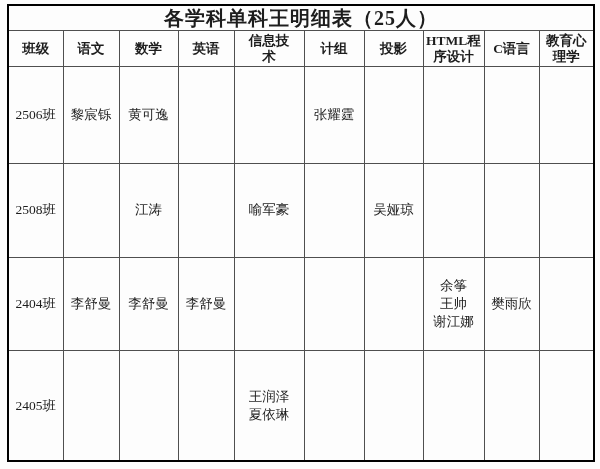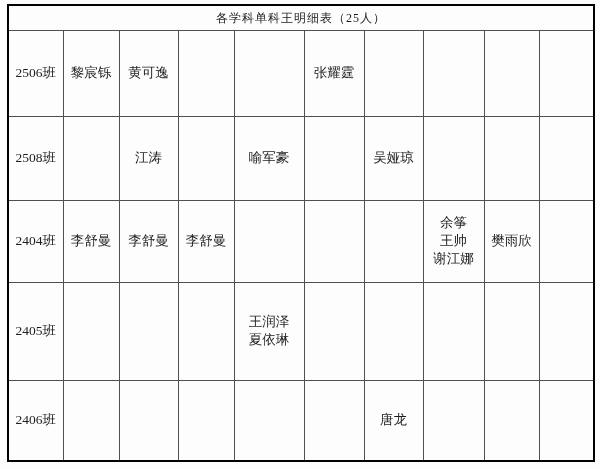--- a/index.html
+++ b/index.html
@@ -29,22 +29,22 @@
   th, td {
     border: 1px solid #4f4f4f;
     text-align: center;
     vertical-align: middle;
     padding: 0 2px;
     white-space: pre-line;
     overflow: hidden;
   }
   .title-cell {
     height: 24px;
-    font-size: 12px;
-    font-weight: normal;
+    font-size: 20px;
+    font-weight: bold;
     letter-spacing: 1px;
     line-height: 22px;
   }
   .header-row th {
     height: 35px;
     font-size: 13.5px;
     font-weight: bold;
     line-height: 16px;
   }
   tbody td {
@@ -74,20 +74,35 @@
         <col style="width:60px">
       <col style="width:59px">
         <col style="width:61px">
         <col style="width:55px">
       <col style="width:55px">
     </colgroup>
     <thead>
       <tr>
         <th class="title-cell" colspan="10">各学科单科王明细表（25人）</th>
       </tr>
+      <tr class="header-row">
+          <th>班级</th>
+          <th>语文</th>
+          <th>数学</th>
+          <th>英语</th>
+          <th>信息技
+术</th>
+          <th>计组</th>
+          <th>投影</th>
+          <th>HTML程
+序设计</th>
+          <th>C语言</th>
+          <th>教育心
+理学</th>
+        </tr>
     </thead>
     <tbody>
         <tr>
           <td>2506班</td>
           <td>黎宸铄</td>
           <td>黄可逸</td>
           <td></td>
           <td></td>
           <td>张耀霆</td>
           <td></td>
@@ -127,27 +142,15 @@
           <td></td>
           <td></td>
           <td>王润泽
 夏依琳</td>
           <td></td>
           <td></td>
           <td></td>
           <td></td>
           <td></td>
         </tr>
-        <tr>
-          <td>2406班</td>
-          <td></td>
-          <td></td>
-          <td></td>
-          <td></td>
-          <td></td>
-          <td>唐龙</td>
-          <td></td>
-          <td></td>
-          <td></td>
-        </tr>
       </tbody>
   </table>
 </div>
 
 </body></html>

